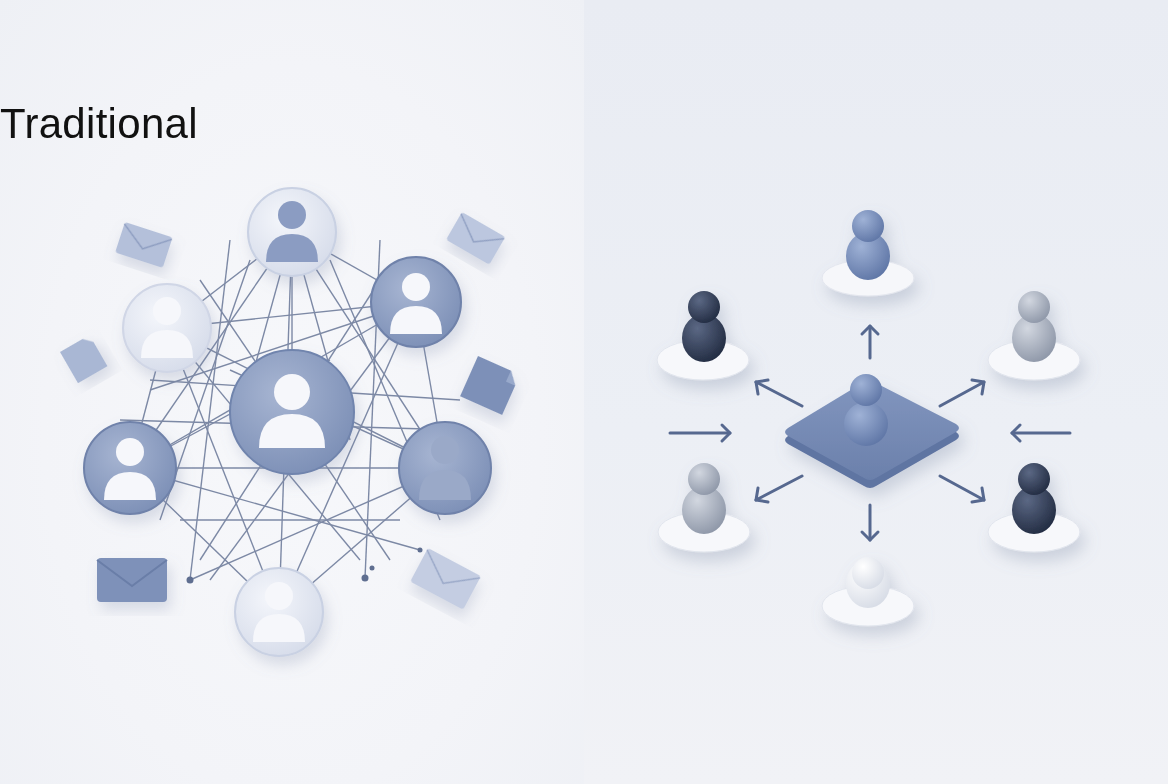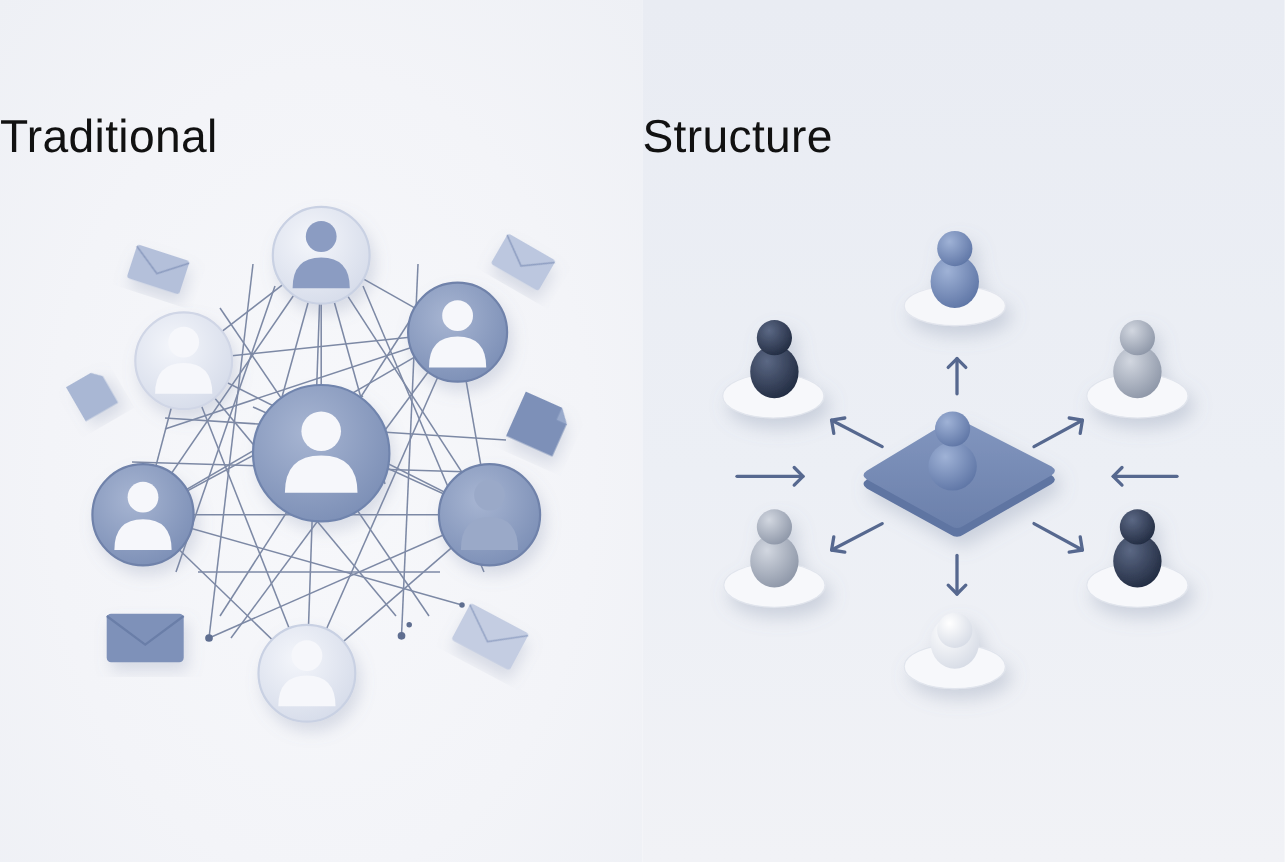--- a/index.html
+++ b/index.html
@@ -130,21 +130,20 @@
     </g>
     <g filter="url(#soft)">
       <circle cx="279" cy="612" r="44" fill="url(#nodeLight)" stroke="#c9d1e3" stroke-width="2"></circle>
       <circle cx="279" cy="596" r="14" fill="#f6f7fb"></circle>
       <path d="M253 642 Q253 614 279 614 Q305 614 305 642 Z" fill="#f6f7fb"></path>
     </g>
   </svg>
 </div>
 
 <div class="panel right">
-  <div class="title">Structure</div>
 
   <svg class="art" width="584" height="784" viewBox="0 0 584 784">
     <defs>
       <radialGradient id="pawnBlue" cx="35%" cy="30%" r="75%">
         <stop offset="0%" stop-color="#9fb2d6"></stop>
         <stop offset="100%" stop-color="#5f76a6"></stop>
       </radialGradient>
       <radialGradient id="pawnNavy" cx="35%" cy="30%" r="75%">
         <stop offset="0%" stop-color="#5b6884"></stop>
         <stop offset="100%" stop-color="#222c42"></stop>

